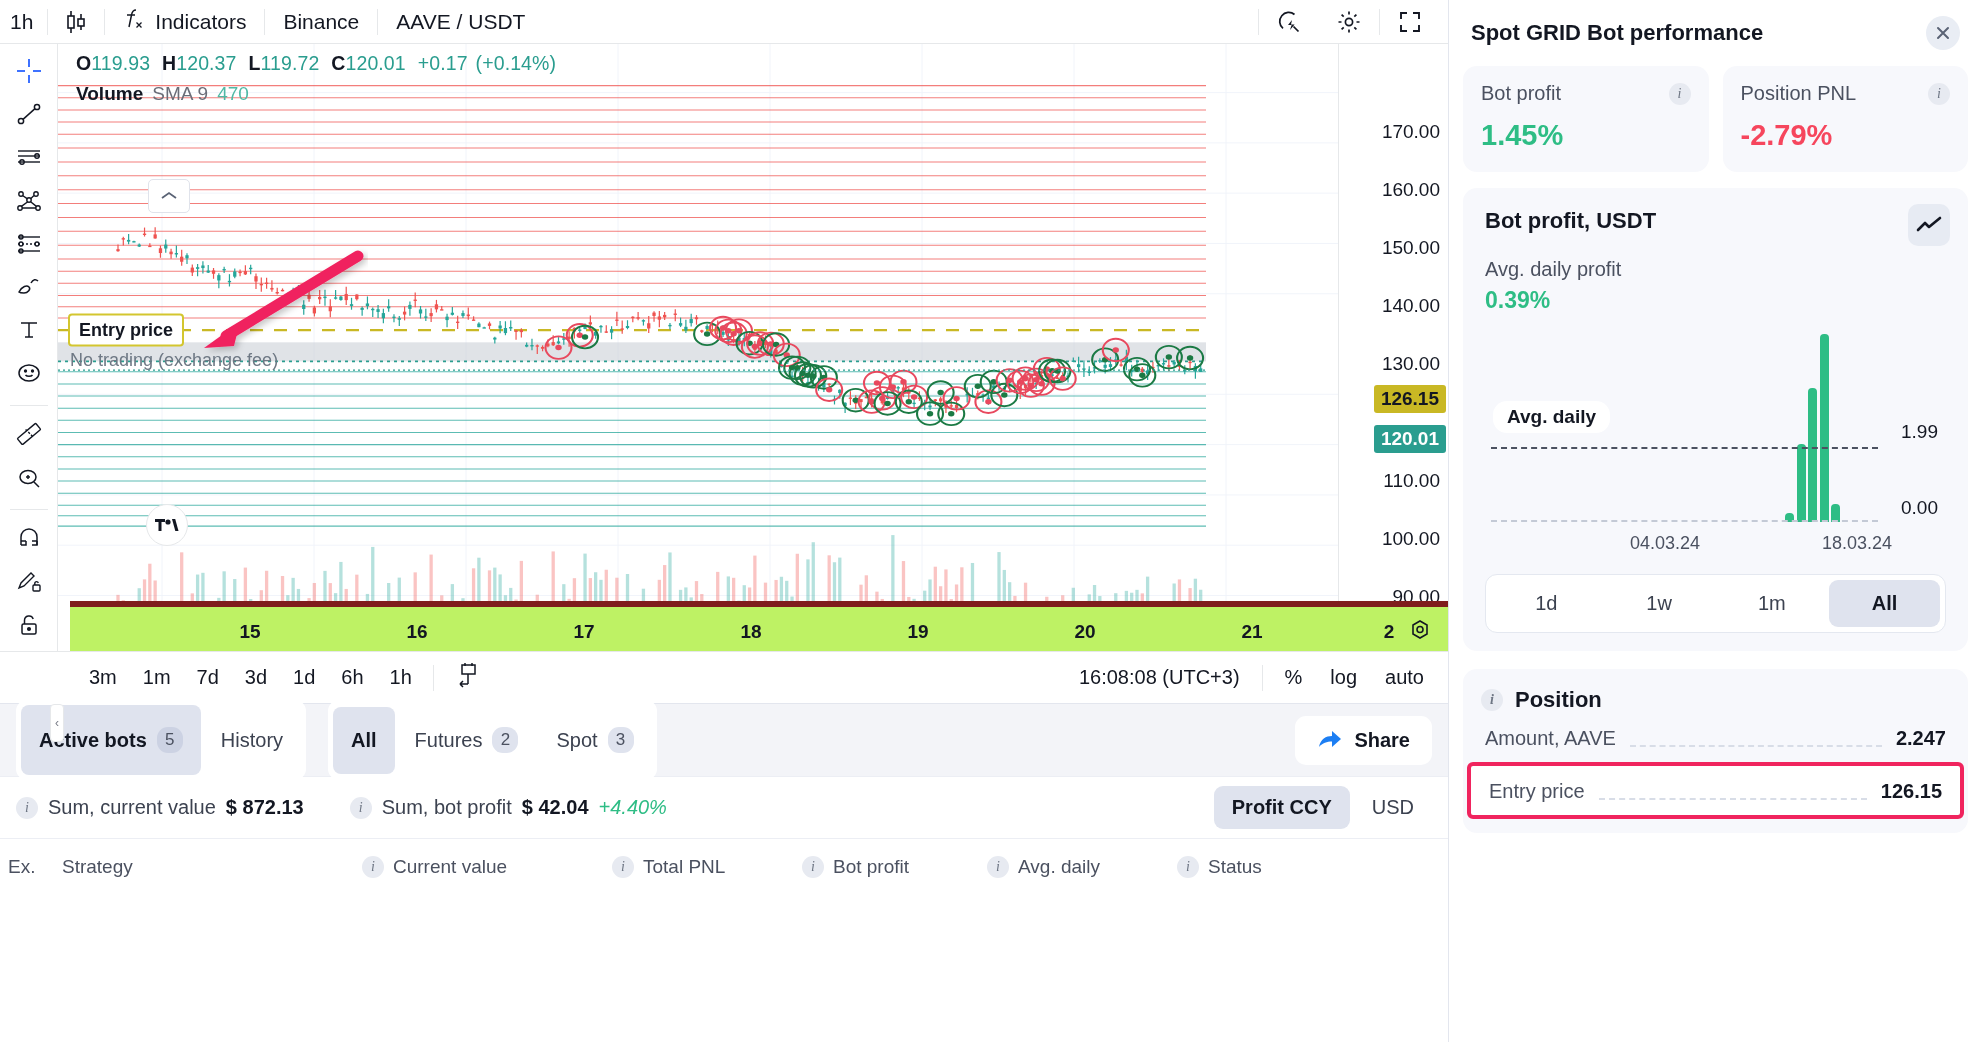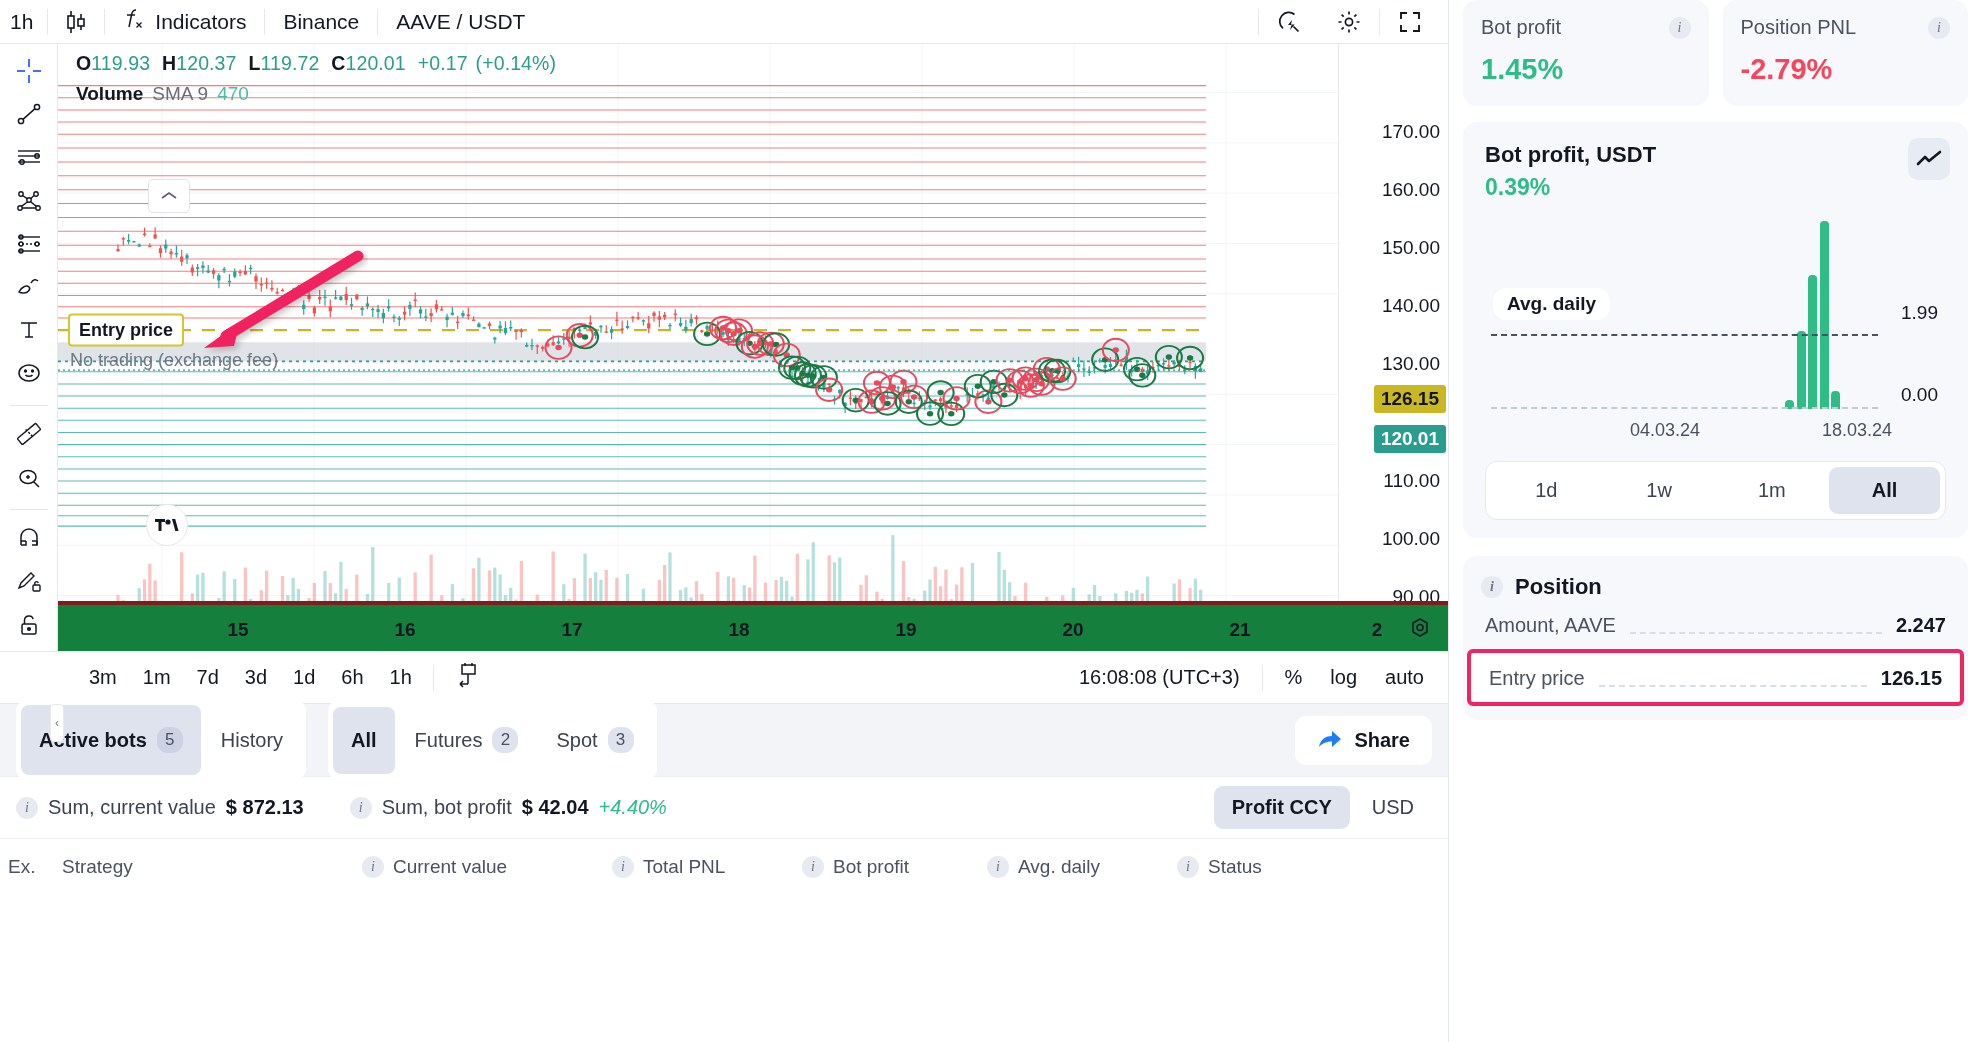--- a/index.html
+++ b/index.html
@@ -75,22 +75,22 @@
   .pa-badge {
     position: absolute; right: 2px; transform: translateY(-50%);
     padding: 3px 7px; border-radius: 3px; font-size: 19px; font-weight: 700; white-space: nowrap;
   }
   .pa-badge.entry { background: #c9b824; color: #131722; }
   .pa-badge.last { background: #2a9d8f; color: #ffffff; }
 
   .plot { position: absolute; left: 0; top: 0; right: 110px; bottom: 0; }
 
   .time-axis {
-    position: absolute; left: 0; right: 0; bottom: 0; height: 50px;
-    border-top: 4px solid #7f1d1d; background: #15803d; z-index: 31;
+    position: absolute; left: 12px; right: 0; bottom: 0; height: 50px;
+    border-top: 6px solid #7f1d1d; background: #bef264; z-index: 31;
   }
   .ta-label { position: absolute; top: 14px; transform: translateX(-50%); font-size: 19px; font-weight: 700; color: #131722; }
   .ta-clock { position: absolute; right: 14px; top: 10px; cursor:pointer; }
 
   
   .entry-flag{
     position:absolute; z-index:41; background:#fff; border:2px solid #d3c62f;
     border-radius:4px; padding: 4px 9px; font-size:18px; font-weight:700; color:#131722;
     transform: translateY(-50%); white-space:nowrap;
   }
@@ -1391,20 +1391,28 @@
         </div>
         <div class="th">
           <span class="i-badge">i</span>
           <span>Status</span>
         </div>
       </div>
     </div>
   </div>
 
   <div class="right-panel">
+    <div class="rp-header">
+      <div class="rp-title">Spot GRID Bot performance</div>
+      <div class="close-btn">
+        <svg width="16" height="16" viewBox="0 0 16 16" fill="none" stroke="#5a6375" stroke-width="2" stroke-linecap="round">
+          <path d="M3 3l10 10M13 3L3 13"></path>
+        </svg>
+      </div>
+    </div>
 
     <div class="kpi-row">
       <div class="kpi">
         <div class="kpi-top">
           <span>Bot profit</span>
           <span class="i-badge">i</span>
         </div>
         <div class="kpi-val green">1.45%</div>
       </div>
       <div class="kpi">
@@ -1416,34 +1424,35 @@
       </div>
     </div>
 
     <div class="card">
       <div class="card-title">Bot profit, USDT</div>
       <div class="chart-type-btn">
         <svg width="26" height="18" viewBox="0 0 26 18" fill="none" stroke="#131722" stroke-width="2.6" stroke-linecap="round" stroke-linejoin="round">
           <path d="M2 14l7-7 4 4 11-9"></path>
         </svg>
       </div>
+      <div class="adp-label">Avg. daily profit</div>
       <div class="adp-val">0.39%</div>
 
       <div class="mini-chart">
         <div class="mc-bars" id="mc-bars">
             <div class="mc-bar" style="left: 76.8235%; width: 2.23529%; height: 4.61538%; background: rgb(46, 189, 133);"></div>
             <div class="mc-bar" style="left: 79.7647%; width: 2.23529%; height: 40.3846%; background: rgb(46, 189, 133);"></div>
             <div class="mc-bar" style="left: 82.7059%; width: 2.23529%; height: 70%; background: rgb(46, 189, 133);"></div>
             <div class="mc-bar" style="left: 85.6471%; width: 2.23529%; height: 98.0769%; background: rgb(46, 189, 133);"></div>
             <div class="mc-bar" style="left: 88.5882%; width: 2.23529%; height: 9.61538%; background: rgb(46, 189, 133);"></div>
           </div>
         <div class="mc-dash zero" style="bottom:36px;"></div>
         <div class="mc-dash" style="bottom:109px;"></div>
         <div class="mc-tag" style="bottom:109px;">Avg. daily</div>
-        <div class="mc-ylab" style="bottom:110px;">1.99</div>
+        <div class="mc-ylab" style="bottom:104px;">1.99</div>
         <div class="mc-ylab" style="bottom:28px;">0.00</div>
         <div class="mc-xlab" style="left:180px;">04.03.24</div>
         <div class="mc-xlab" style="left:372px;">18.03.24</div>
       </div>
 
       <div class="range-seg">
         <div class="range-btn">1d</div>
         <div class="range-btn">1w</div>
         <div class="range-btn">1m</div>
         <div class="range-btn active">All</div>

